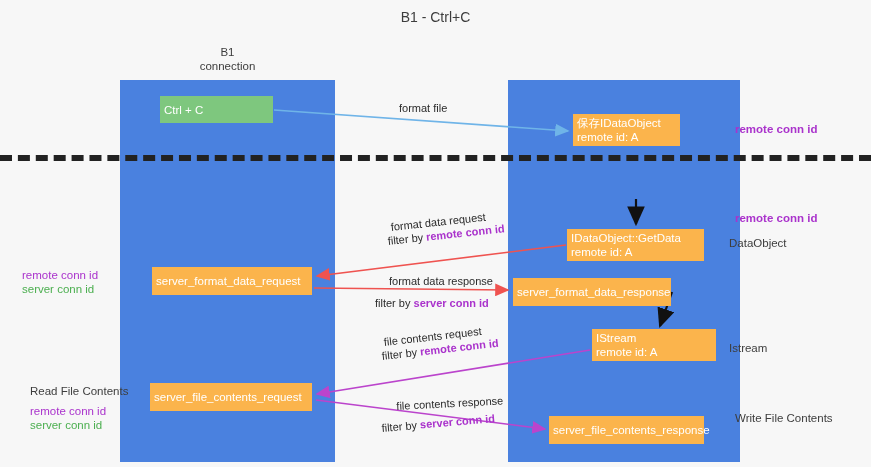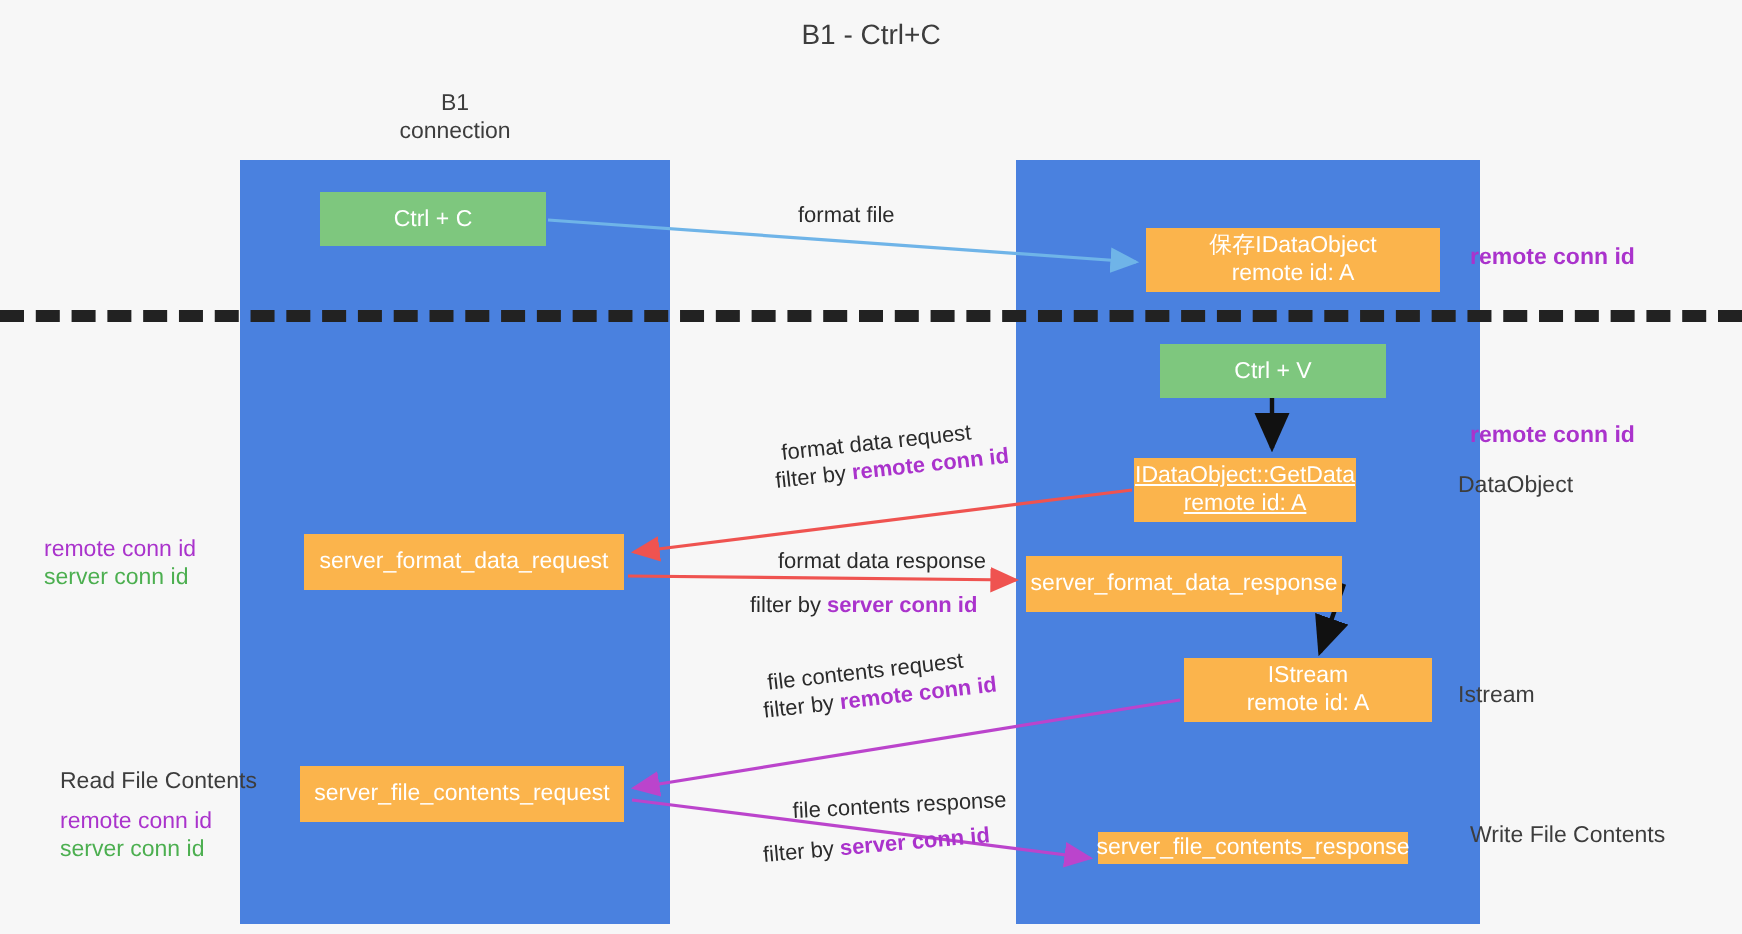--- a/index.html
+++ b/index.html
@@ -53,41 +53,41 @@
     left: 0; top: 155px; width: 871px; height: 0;
     border-top: 6px dashed #222222;
   }
 
   
   .node {
     position: absolute;
     box-sizing: border-box;
     display: flex;
     flex-direction: column;
-    align-items: center;
+    align-items: flex-start;
     justify-content: center;
     color: #ffffff;
     font-size: 11.5px;
     line-height: 14px;
     text-align: center;
     padding: 2px 4px;
   }
   .node.green { background: #7ec77e; }
   .node.orange { background: #fbb44c; }
   .node .ln { display: block; white-space: nowrap; }
 
   #n-ctrlc   { left: 160px; top: 96px;  width: 113px; height: 27px; }
-  #n-save    { left: 573px; top: 114px; width: 147px; height: 32px; }
+  #n-save    { left: 573px; top: 114px; width: 107px; height: 32px; }
   #n-ctrlv   { left: 580px; top: 172px; width: 113px; height: 27px; }
-  #n-getdata { left: 567px; top: 229px; width: 111px; height: 32px; text-decoration: underline; }
+  #n-getdata { left: 567px; top: 229px; width: 137px; height: 32px; }
   #n-sfdreq  { left: 152px; top: 267px; width: 160px; height: 28px; }
   #n-sfdres  { left: 513px; top: 278px; width: 158px; height: 28px; }
   #n-istream { left: 592px; top: 329px; width: 124px; height: 32px; }
   #n-sfcreq  { left: 150px; top: 383px; width: 162px; height: 28px; }
-  #n-sfcres  { left: 549px; top: 416px; width: 155px; height: 16px; }
+  #n-sfcres  { left: 549px; top: 416px; width: 155px; height: 28px; }
 
   
   .ann {
     position: absolute;
     font-size: 11.5px;
     line-height: 14px;
     white-space: nowrap;
   }
   .ann.bold { font-weight: bold; }
   .purple { color: #aa33cc; }
@@ -183,23 +183,20 @@
 
   <div id="n-ctrlc" class="node green">
     <span class="ln">Ctrl + C</span>
   </div>
 
   <div id="n-save" class="node orange">
     <span class="ln">保存IDataObject</span>
     <span class="ln">remote id: A</span>
   </div>
 
-  <div id="n-ctrlv" class="node green">
-    <span class="ln">Ctrl + V</span>
-  </div>
 
   <div id="n-getdata" class="node orange">
     <span class="ln">IDataObject::GetData</span>
     <span class="ln">remote id: A</span>
   </div>
 
   <div id="n-sfdreq" class="node orange">
     <span class="ln">server_format_data_request</span>
   </div>
 

